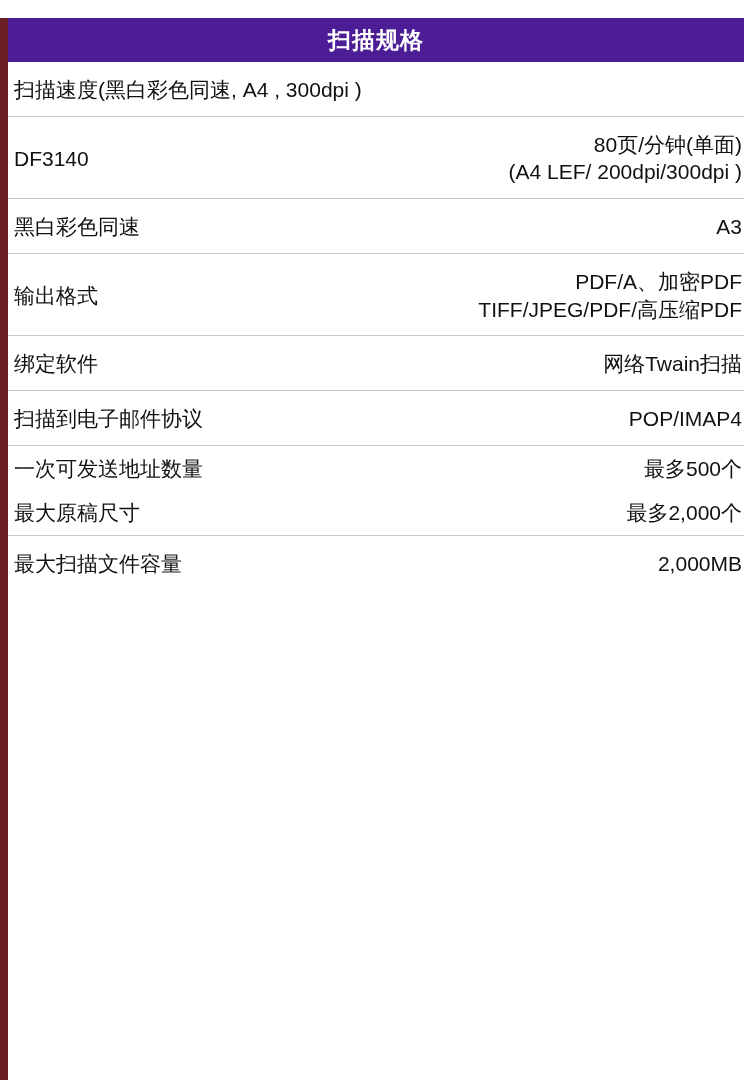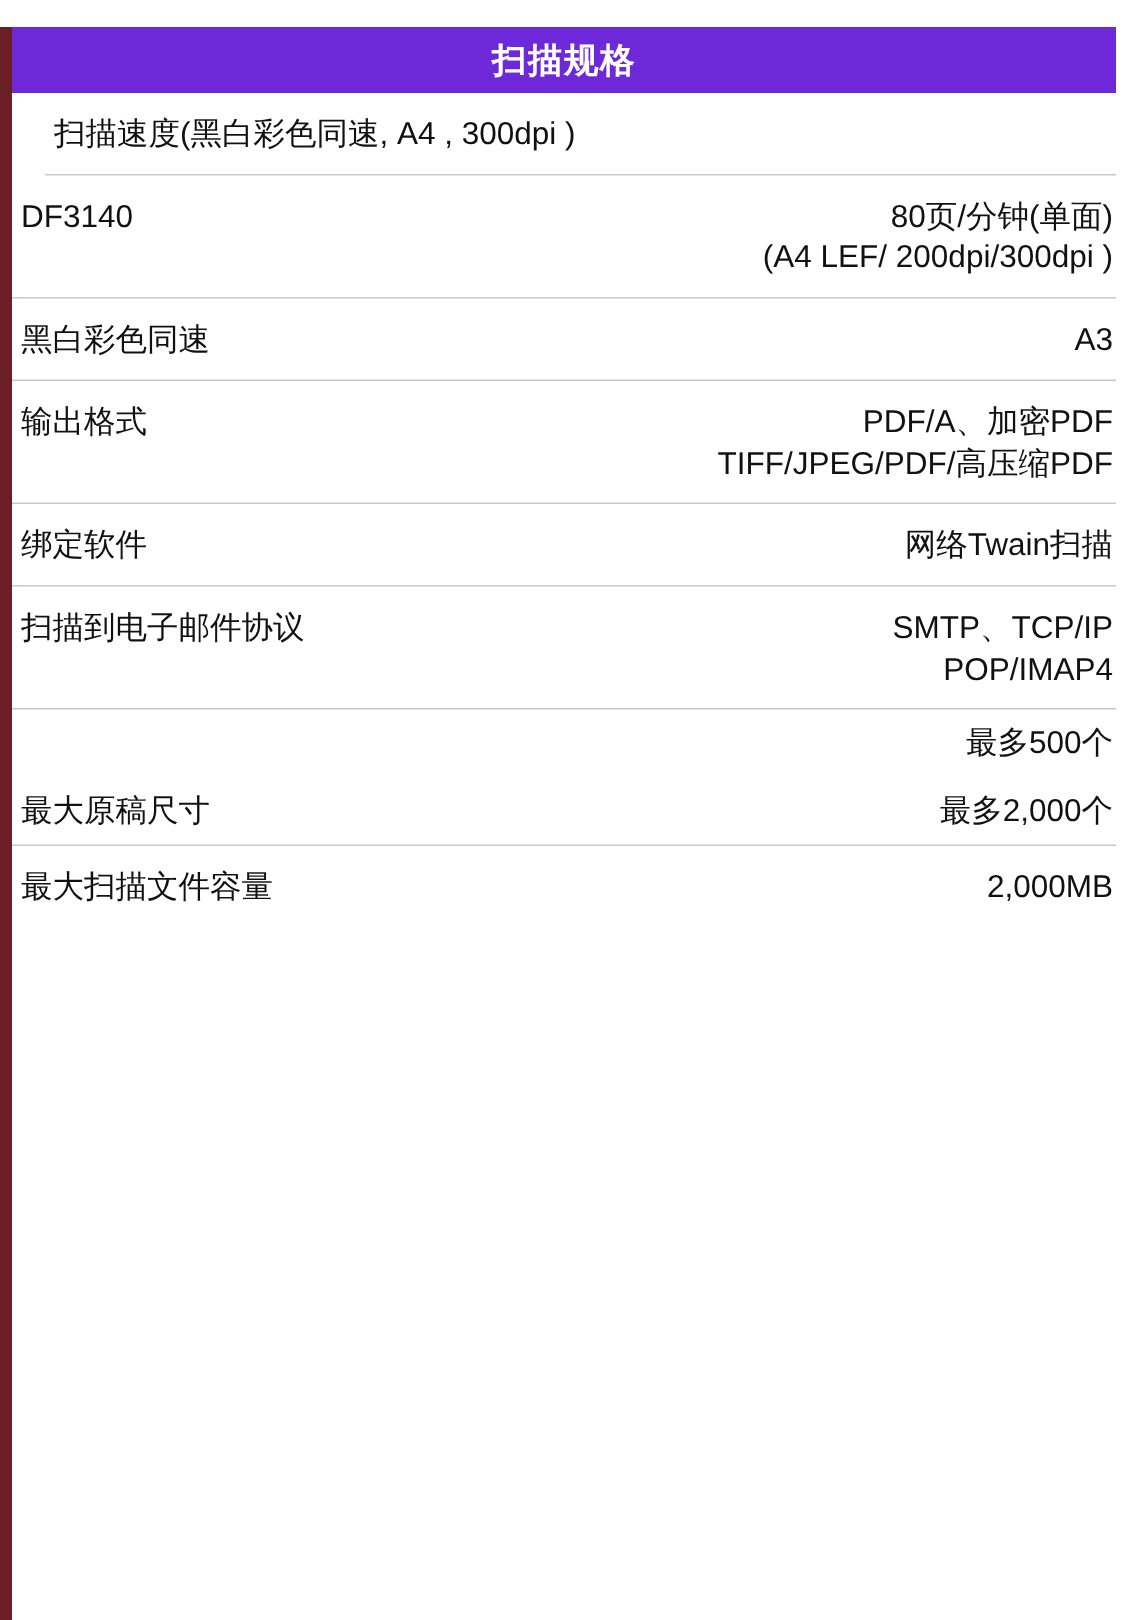--- a/index.html
+++ b/index.html
@@ -24,35 +24,35 @@
     position: absolute;
     left: 0;
     top: 0;
     width: 8px;
     height: 1080px;
     background: #6b1f24;
   }
   .header {
     margin: 18px 6px 0 8px;
     height: 44px;
-    background: #6d28d9;
+    background: #4c1d95;
     color: #ffffff;
     display: flex;
     align-items: center;
     justify-content: center;
     font-size: 23px;
     font-weight: bold;
     letter-spacing: 1px;
   }
   .table {
     margin: 0 6px 0 8px;
   }
   .row {
     display: flex;
-    align-items: flex-start;
+    align-items: center;
     justify-content: space-between;
     border-bottom: 1.5px solid #c9c9c9;
     padding: 14px 2px 12px 6px;
     box-sizing: border-box;
     min-height: 42px;
   }
   .row.tight {
     padding-top: 9px;
     padding-bottom: 8px;
     min-height: 0;
@@ -79,21 +79,20 @@
     display: block;
     white-space: nowrap;
   }
   .full {
     font-size: 21px;
     line-height: 1.32;
     color: #111111;
     padding: 14px 2px 12px 6px;
     border-bottom: 1.5px solid #c9c9c9;
     box-sizing: border-box;
-    margin-left: 22px;
   }
 </style>
 </head>
 <body>
 
 <div class="sheet">
   <div class="left-bar"></div>
 
   <div class="header">扫描规格</div>
 
@@ -128,26 +127,26 @@
     <div class="row">
       <div class="label">绑定软件</div>
       <div class="value">
         <span class="line">网络Twain扫描</span>
       </div>
     </div>
 
     <div class="row">
       <div class="label">扫描到电子邮件协议</div>
       <div class="value">
-        <span class="line">SMTP、TCP/IP</span>
         <span class="line">POP/IMAP4</span>
       </div>
     </div>
 
     <div class="row tight nb">
+      <div class="label">一次可发送地址数量</div>
       <div class="value">
         <span class="line">最多500个</span>
       </div>
     </div>
 
     <div class="row tight">
       <div class="label">最大原稿尺寸</div>
       <div class="value">
         <span class="line">最多2,000个</span>
       </div>

